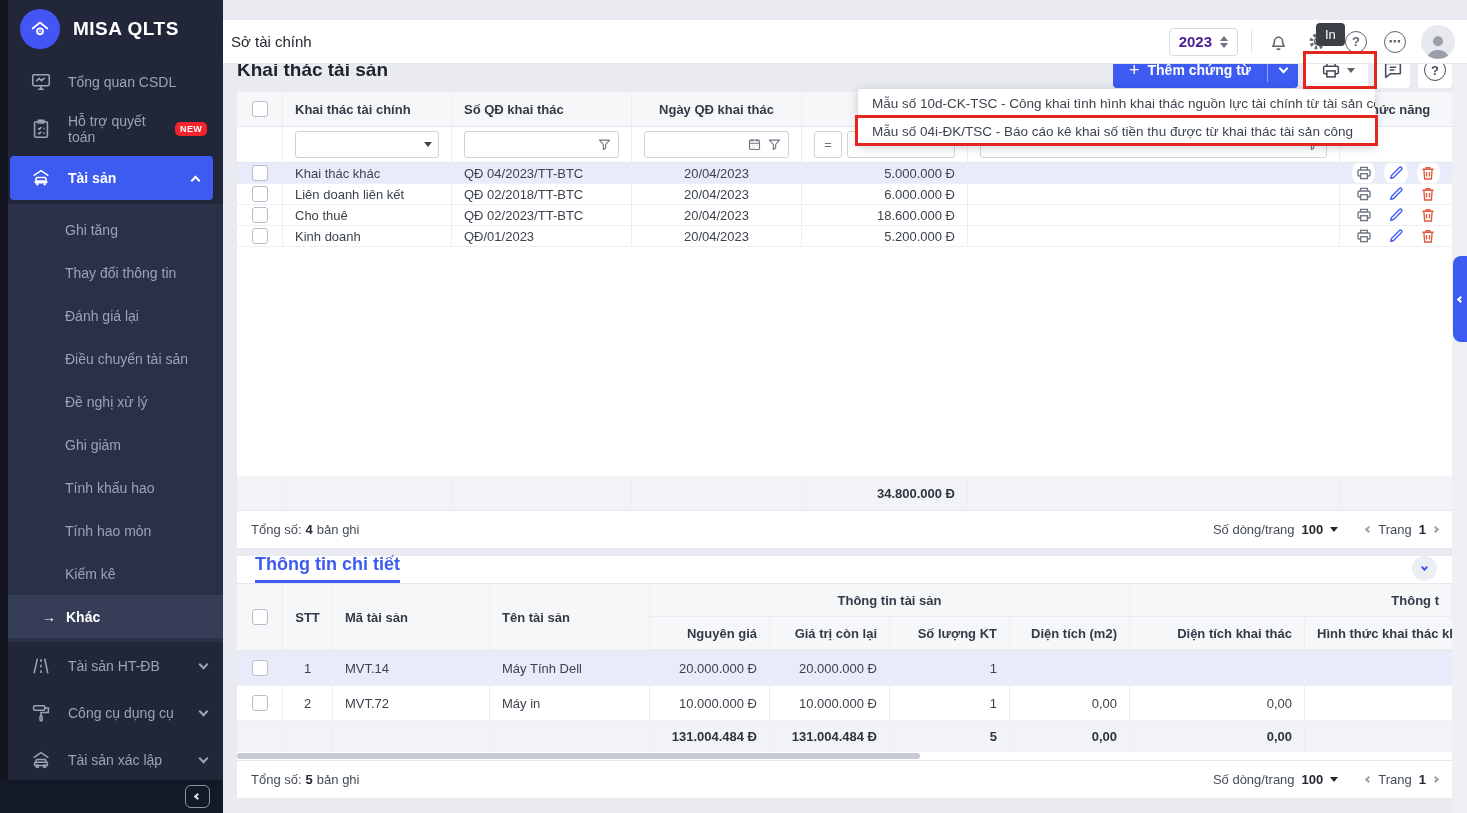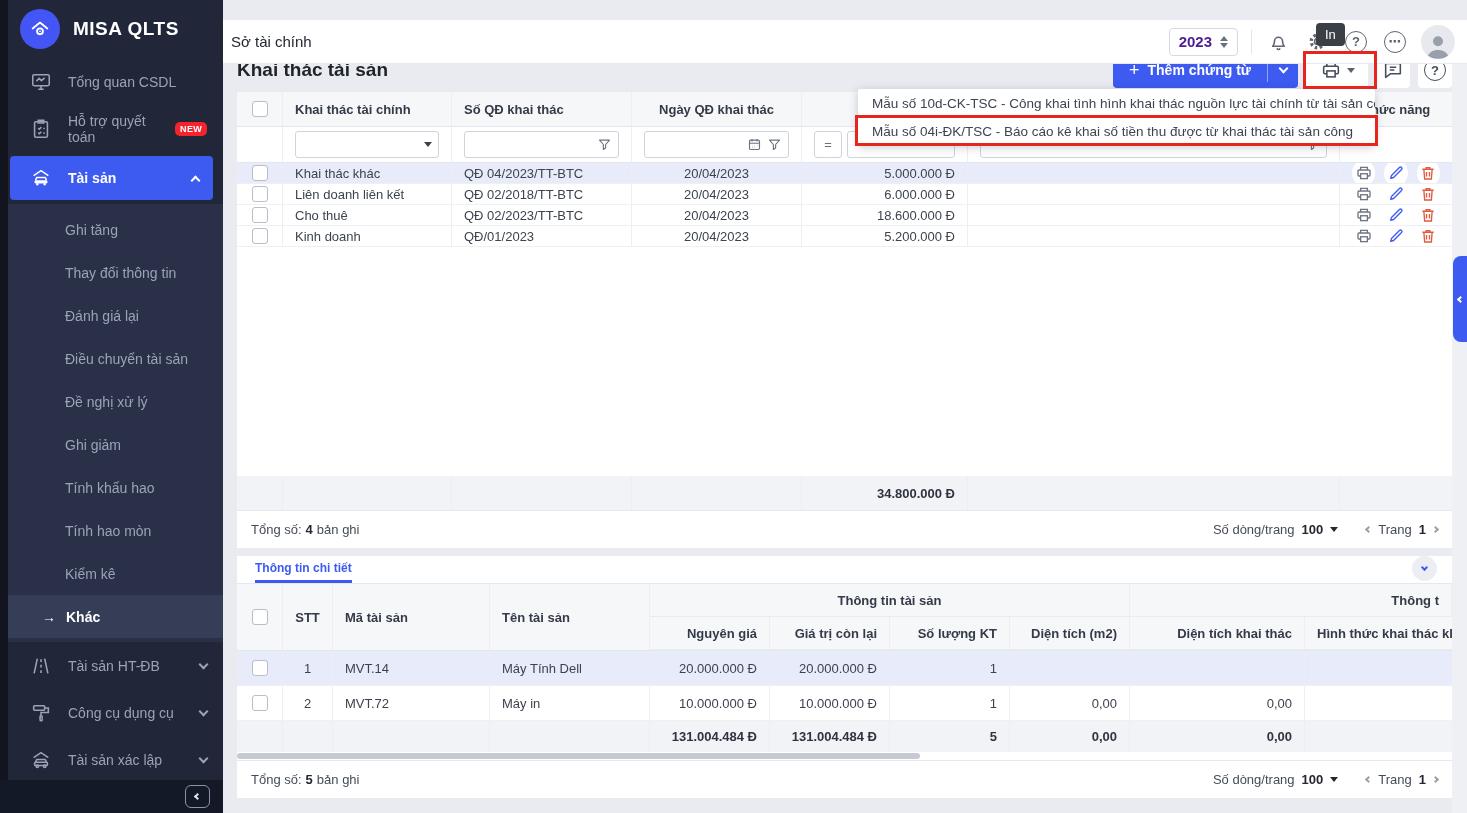--- a/index.html
+++ b/index.html
@@ -89,21 +89,21 @@
   .table-footer b { color:#23272f; }
   .pager { display:flex; align-items:center; gap:7px; color:#454c59; }
   .pager .num { font-weight:bold; color:#23272f; }
   .pager .pg-chev { color:#9aa1ad; border-color:#9aa1ad; width:5px; height:5px; }
   .pager .gap { width:14px; }
 
   .card-gap { height:8px; }
 
   
   .tabbar { height:28px; display:flex; align-items:flex-end; padding:0 15px 0 18px; border-bottom:1px solid #e5e8ee; background:#fff; }
-  .tab-active { color:#3d5af1; font-weight:bold; font-size:12px; padding-bottom:5px; border-bottom:3px solid #3d5af1; cursor:pointer; }
+  .tab-active { color:#3d5af1; font-weight:bold; font-size:18px; padding-bottom:5px; border-bottom:3px solid #3d5af1; cursor:pointer; }
   .tabbar .spring { flex:1; }
   .collapse-circle { width:25px; height:25px; border-radius:50%; background:#eceef3; display:flex; align-items:center; justify-content:center; margin-bottom:2px; cursor:pointer; color:#3d5af1; }
   .collapse-circle .chev { width:5px; height:5px; }
 
   .t2-cols { display:grid; grid-template-columns:46px 50px 157px 160px 120px 120px 120px 120px 175px 1fr; }
   .t2-head { background:#f6f7f9; border-bottom:1px solid #e3e6ec; font-weight:bold; color:#343b48;
     display:grid; grid-template-columns:46px 50px 157px 160px 120px 120px 120px 120px 175px 1fr; grid-template-rows:33px 33px; }
   .t2-head .cell { border-bottom:1px solid #e9ebf0; }
   .rspan { grid-row:1 / span 2; border-bottom:none !important; }
   .g1 { grid-column:5 / span 4; justify-content:center; }

